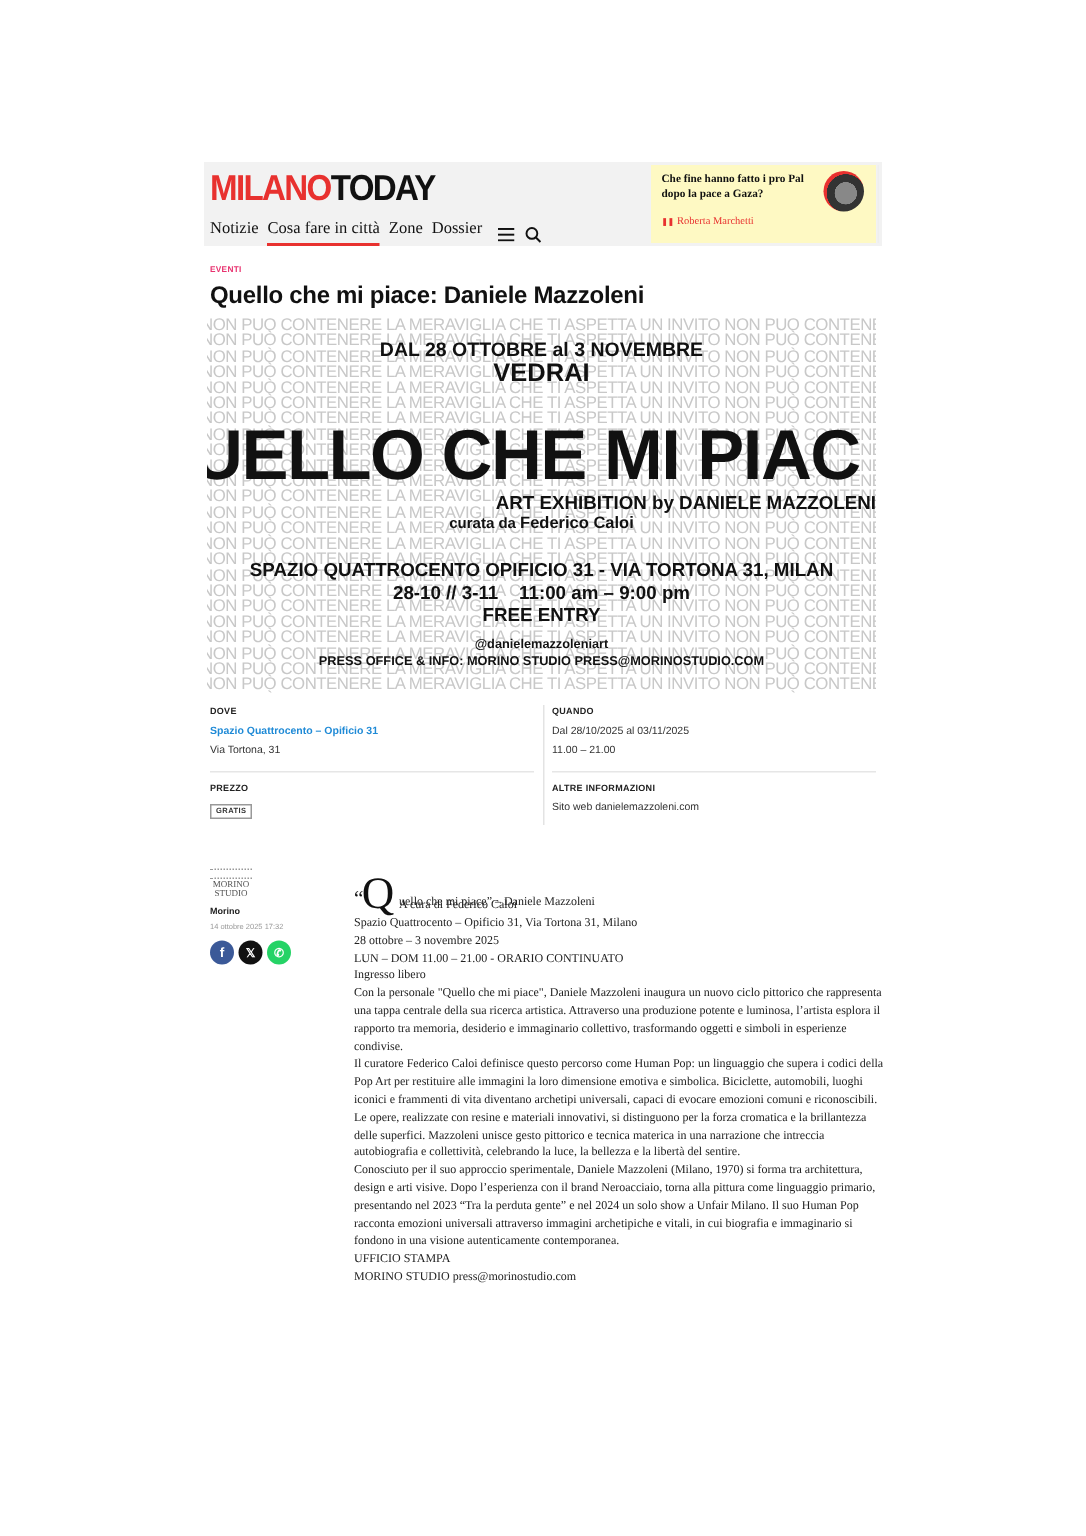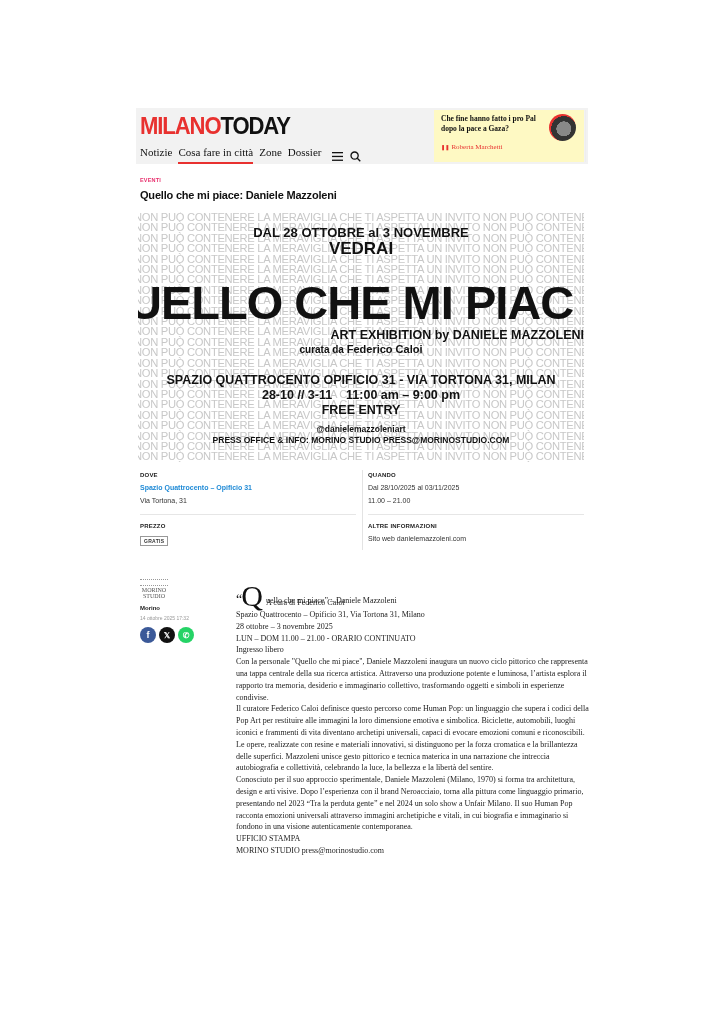--- a/index.html
+++ b/index.html
@@ -15,21 +15,21 @@
   .nav .item.active::after { content:""; position:absolute; left:0; right:0; bottom:-2px; height:2px; background:#e8312f; }
   .nav .icon { width:12px; height:12px; display:inline-flex; align-items:center; justify-content:center; }
   .promo { position:absolute; left:434px; top:110px; width:150px; height:52px; background:#fef9c3; }
   .promo .headline { position:absolute; left:7px; top:4px; width:100px; font-family:"Liberation Serif", serif; font-weight:700; font-size:7.5px; line-height:10px; color:#111; }
   .promo .author { position:absolute; left:7px; top:33px; font-family:"Liberation Serif", serif; font-size:7px; color:#e8312f; }
   .promo .avatar { position:absolute; left:115px; top:4px; width:27px; height:27px; border-radius:50%; background:radial-gradient(circle at 55% 55%, #888 0 35%, #333 36% 60%, #e8312f 61%); overflow:hidden; }
   .promo-edge { position:absolute; left:585px; top:110px; width:4px; height:52px; border-left:1px solid #eee; }
 
   
   .category { position:absolute; left:140px; top:177px; font-size:5.5px; font-weight:700; color:#e8316e; letter-spacing:0.2px; }
-  .title { position:absolute; left:140px; top:189px; font-size:11px; font-weight:700; color:#111; letter-spacing:-0.2px; }
+  .title { position:absolute; left:140px; top:189px; font-size:16px; font-weight:700; color:#111; letter-spacing:-0.2px; }
 
   
   .poster { position:absolute; left:138px; top:212px; width:446px; height:250px; overflow:hidden; background:#fff; }
   .bgtext { position:absolute; left:-4px; top:0; width:460px; font-size:11.2px; line-height:10.4px; color:#c8c8c8; white-space:nowrap; letter-spacing:-0.3px; font-family:"Liberation Sans", sans-serif; font-weight:300; }
   .pt { position:absolute; left:0; width:446px; text-align:center; font-weight:700; color:#111; white-space:nowrap; font-family:"Liberation Sans", sans-serif; }
   .pt.dates { top:13px; font-size:13px; }
   .pt.vedrai { top:27px; font-size:17px; }
   .pt.big { top:63px; font-size:47px; letter-spacing:-1px; left:-10px; width:480px; text-align:left; padding-left:0; }
   .pt.art { top:116px; font-size:12.5px;text-align:right; }
   .pt.curata { top:131px; font-size:11px; }

